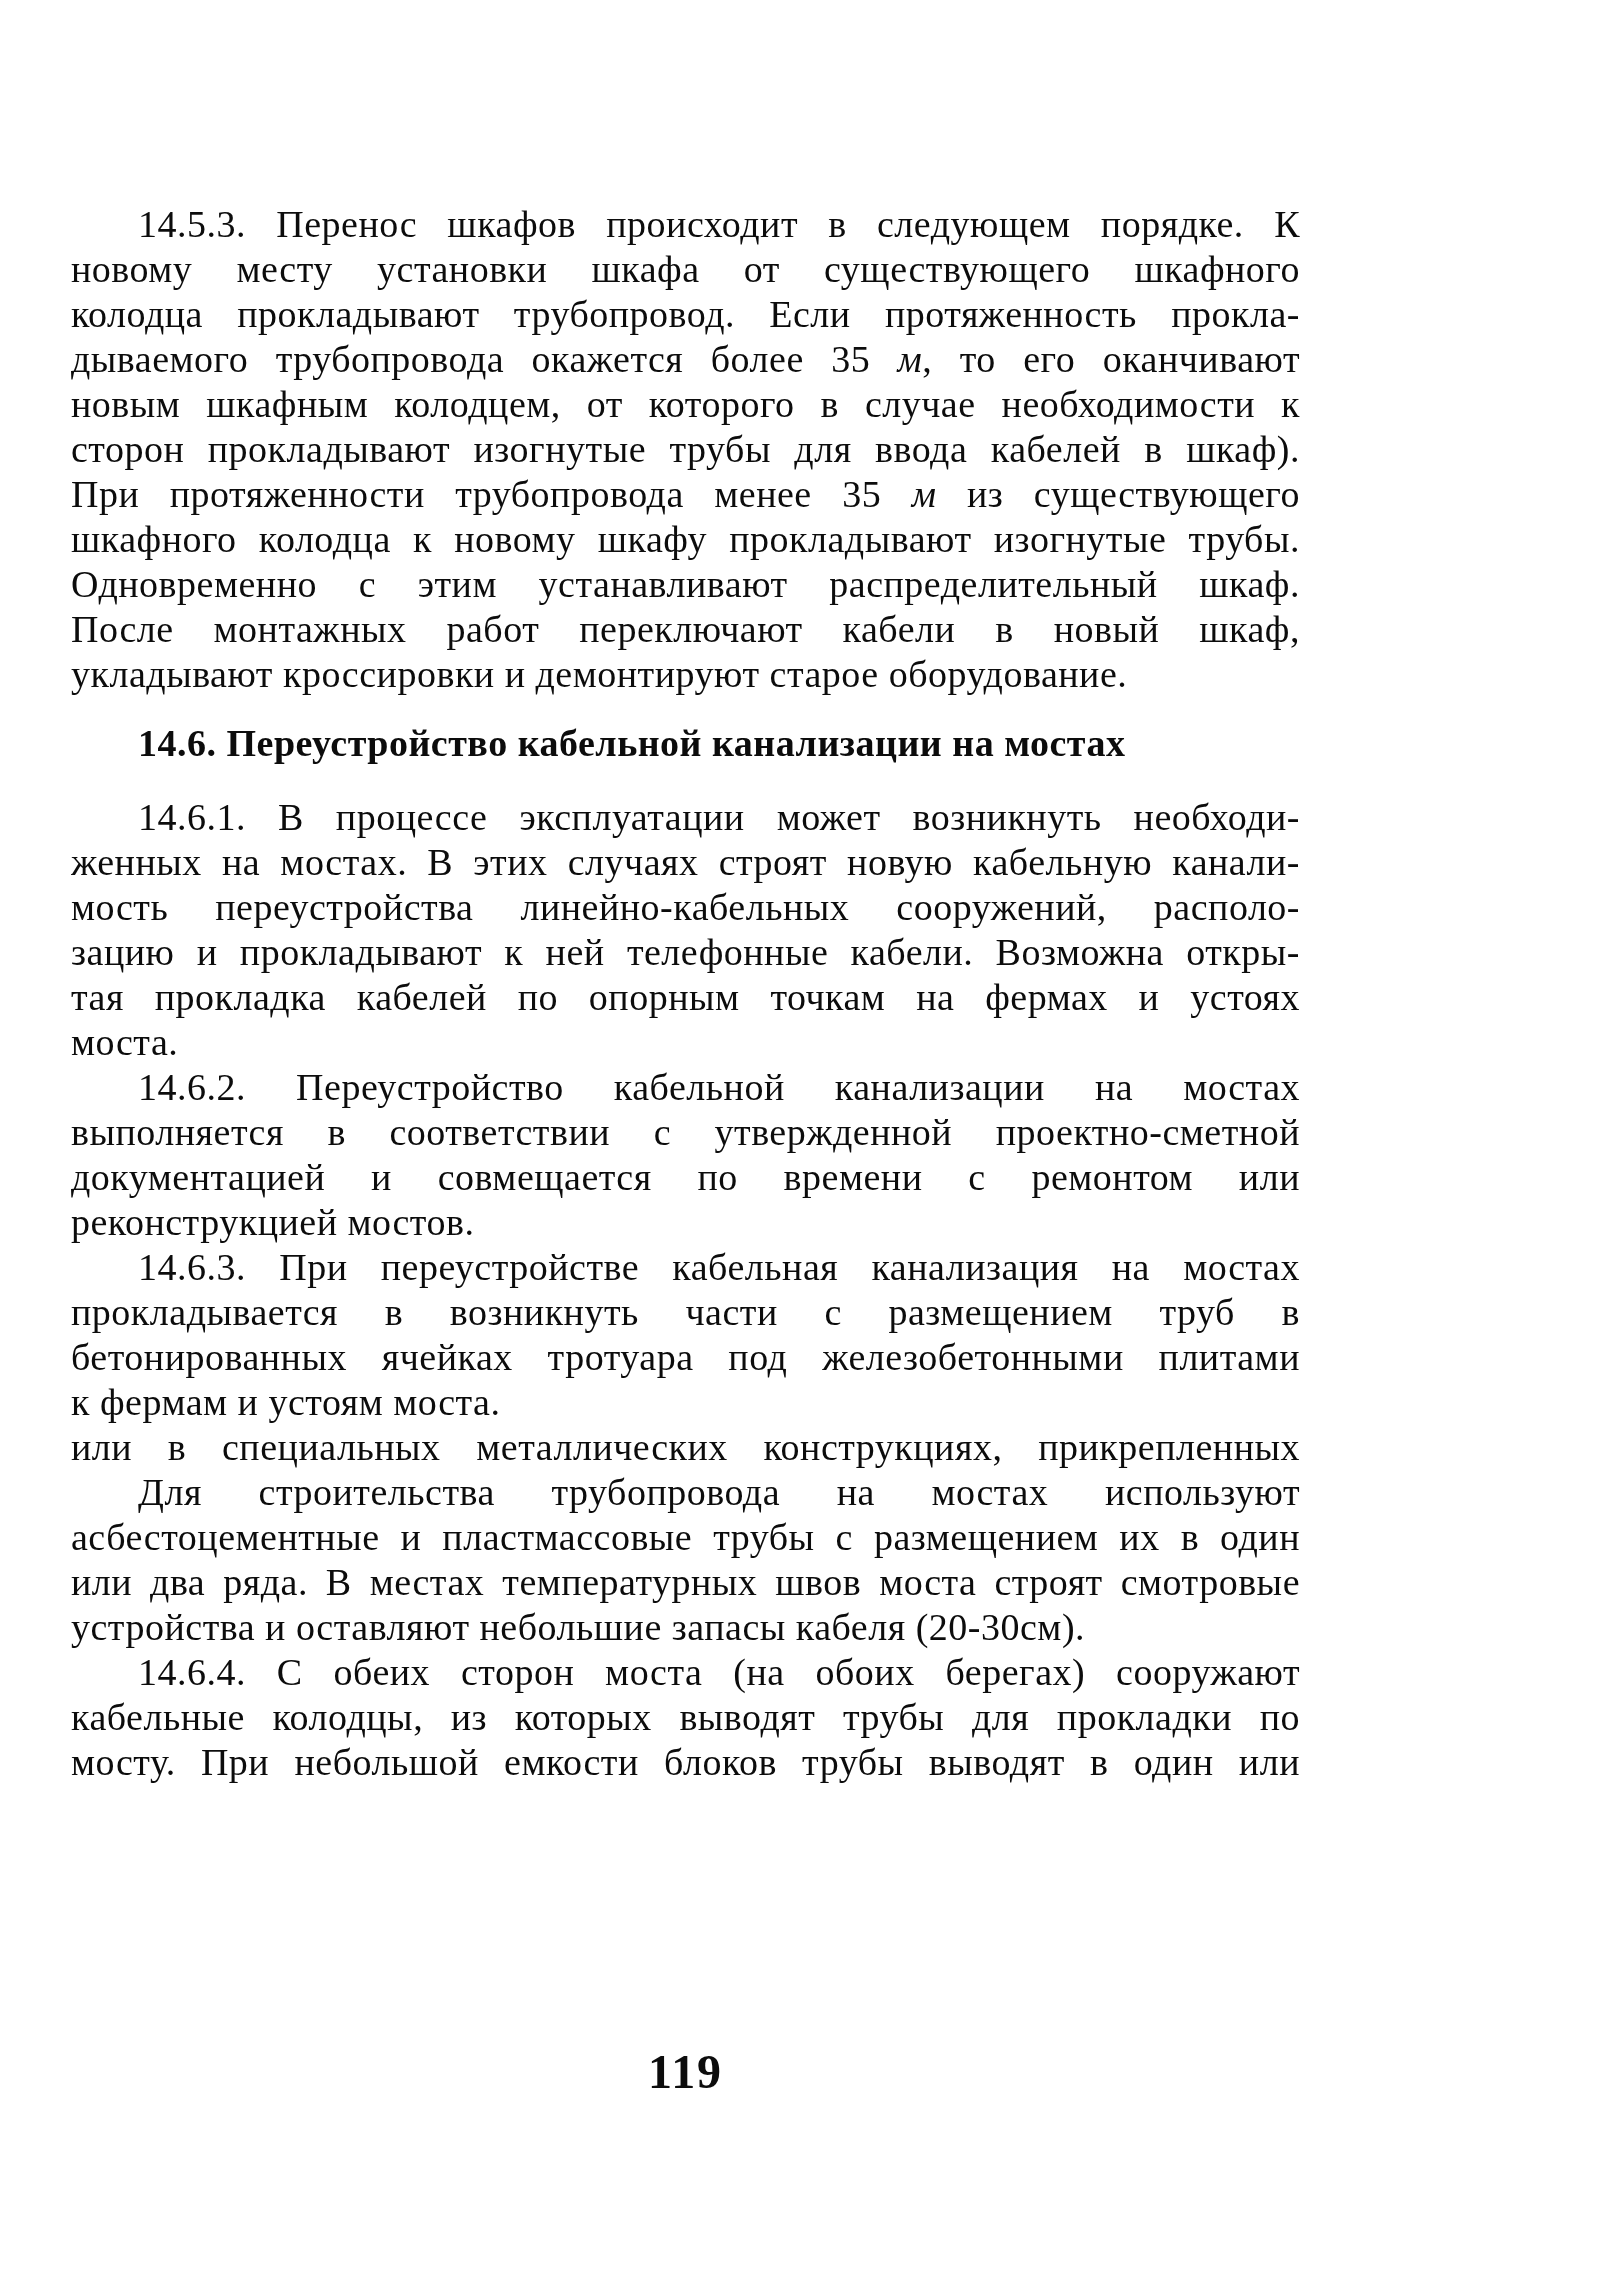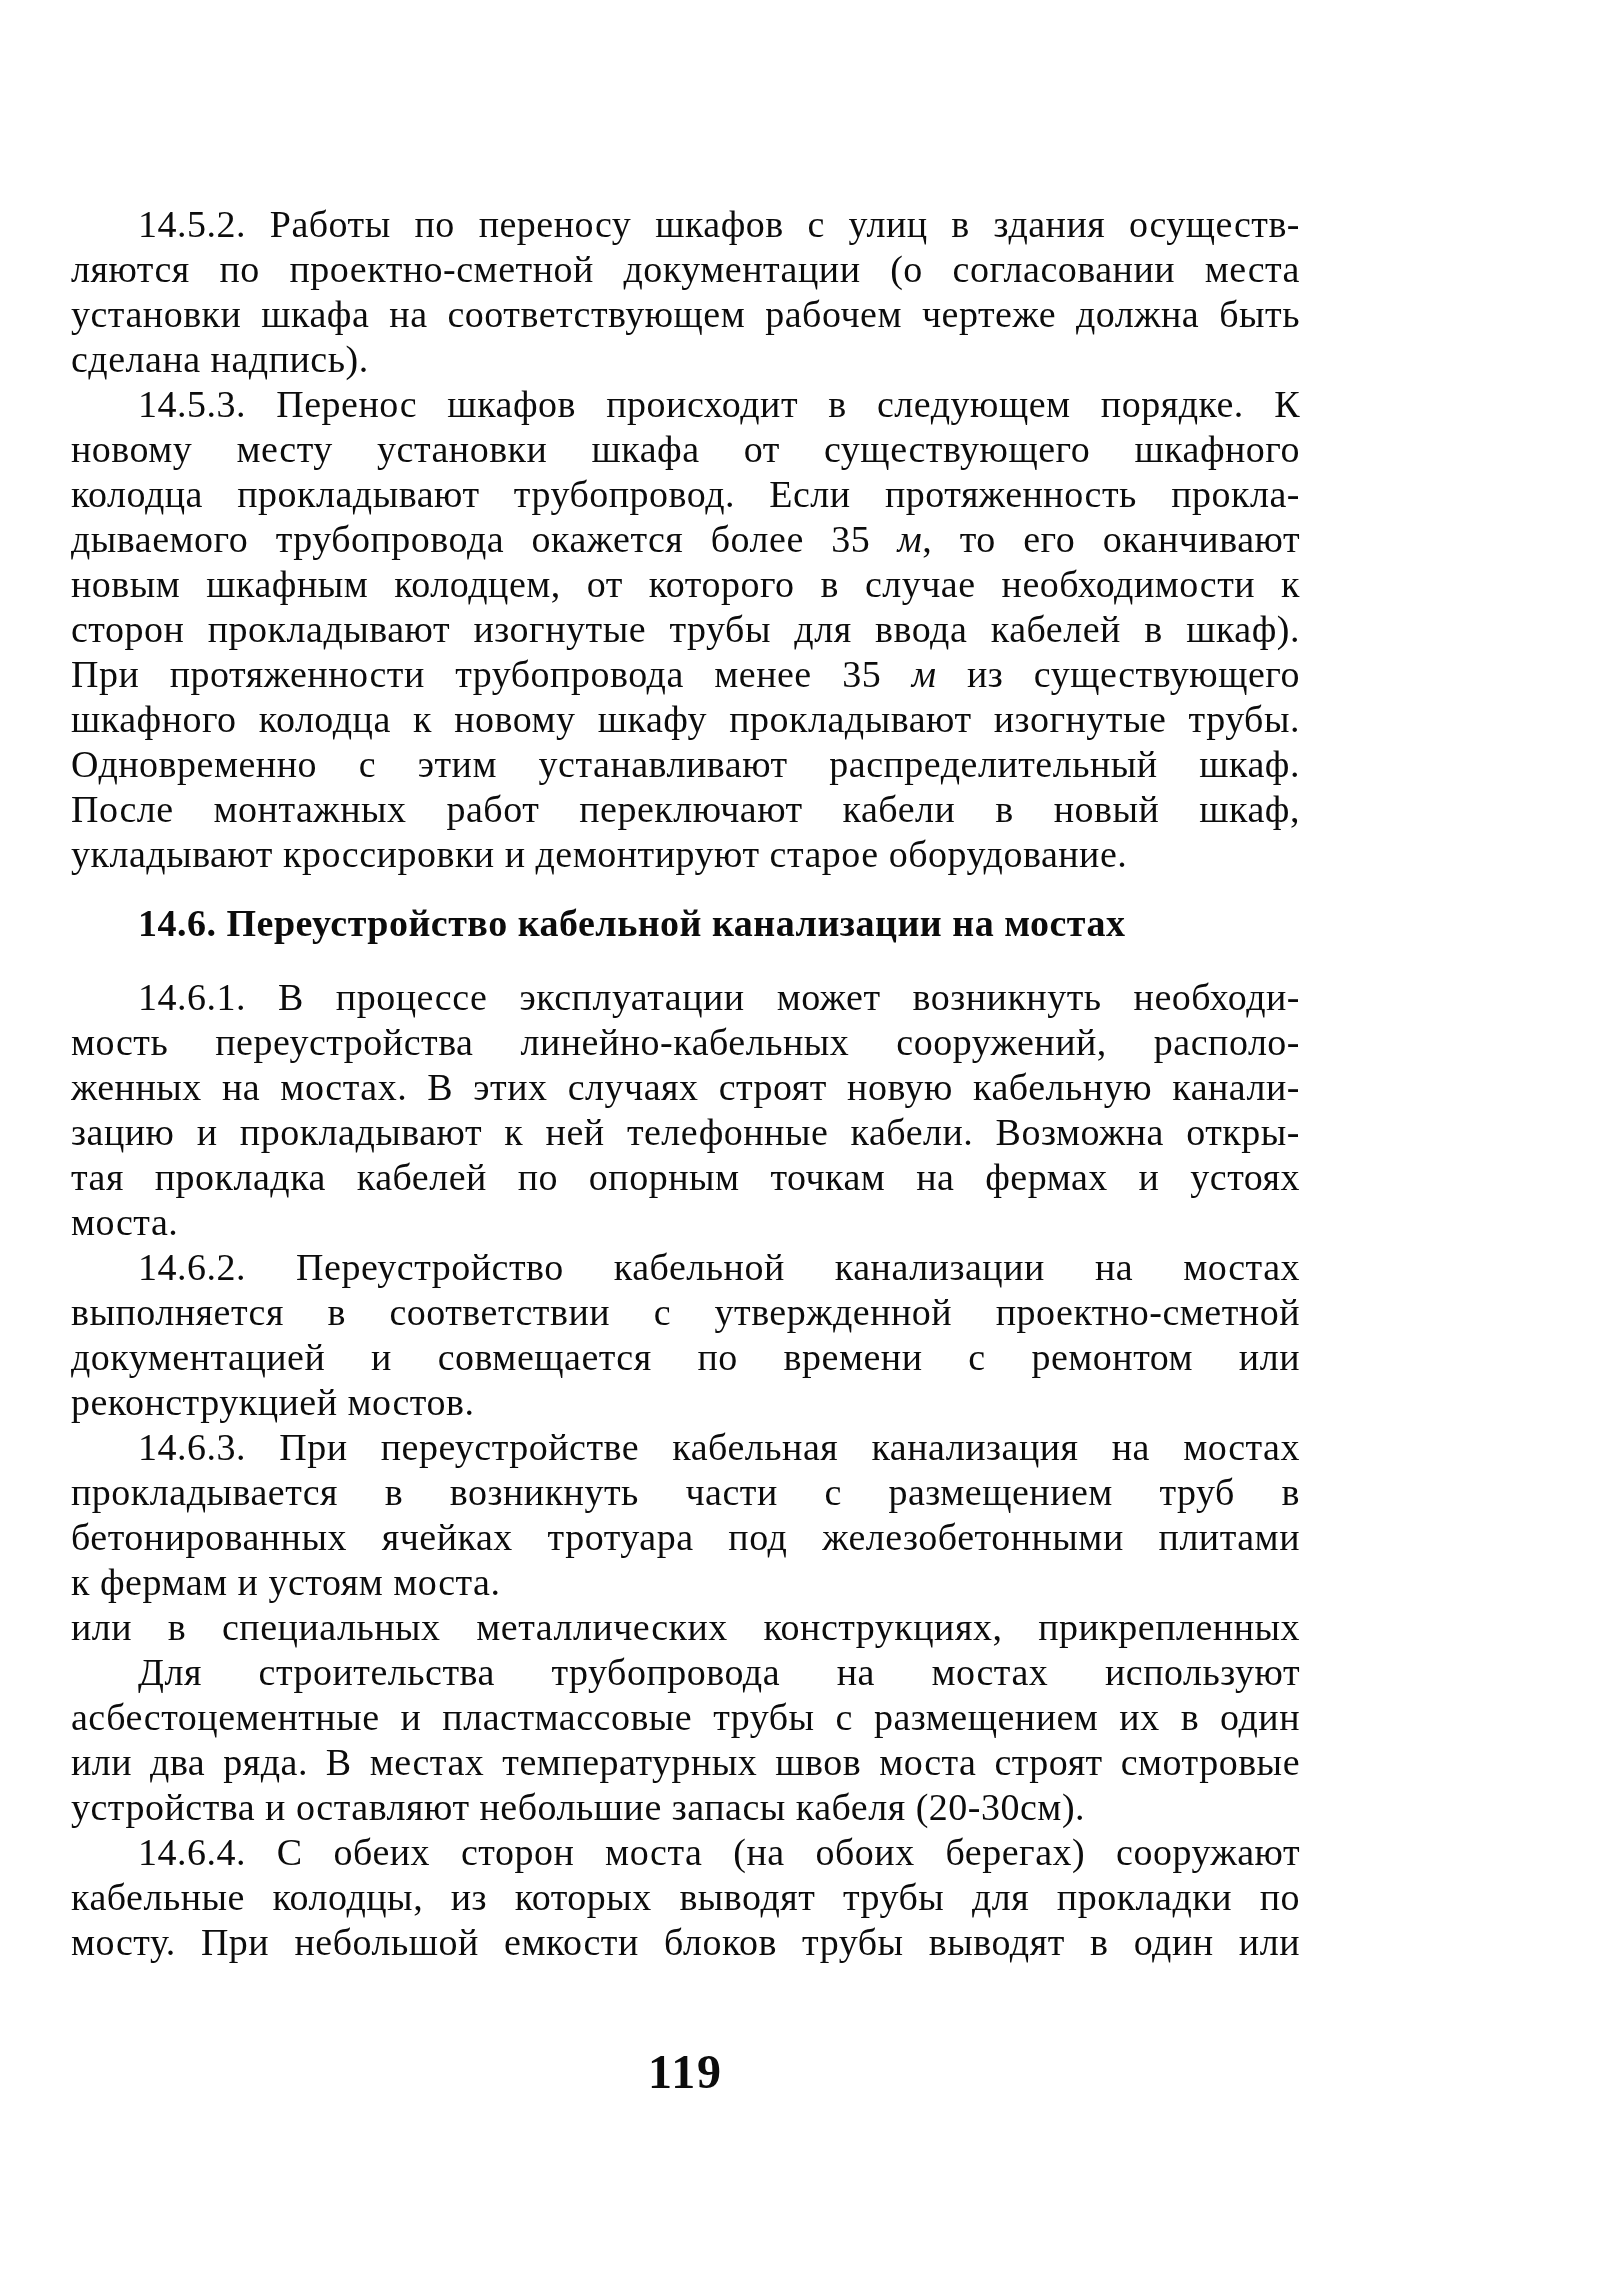--- a/index.html
+++ b/index.html
@@ -44,45 +44,39 @@
     font-weight:bold;
     letter-spacing:1.8px;
   }
 </style>
 </head>
 <body>
 
 <div class="page">
   <div class="textblock" id="textblock">
       <div class="block paragraph">
-        <div class="line">14.5.2. Работы по переносу шкафов с улиц в здания осуществ-</div>
-        <div class="line">ляются по проектно-сметной документации (о согласовании места</div>
-        <div class="line">установки шкафа на соответствующем рабочем чертеже должна быть</div>
-        <div class="line nojust">сделана надпись).</div>
-      </div>
-      <div class="block paragraph">
         <div class="line">14.5.3. Перенос шкафов происходит в следующем порядке. К</div>
         <div class="line">новому месту установки шкафа от существующего шкафного</div>
         <div class="line">колодца прокладывают трубопровод. Если протяженность прокла-</div>
         <div class="line">дываемого трубопровода окажется более 35 <i>м</i>, то его оканчивают</div>
         <div class="line">новым шкафным колодцем, от которого в случае необходимости к</div>
         <div class="line">сторон прокладывают изогнутые трубы для ввода кабелей в шкаф).</div>
         <div class="line">При протяженности трубопровода менее 35 <i>м</i> из существующего</div>
         <div class="line">шкафного колодца к новому шкафу прокладывают изогнутые трубы.</div>
         <div class="line">Одновременно с этим устанавливают распределительный шкаф.</div>
         <div class="line">После монтажных работ переключают кабели в новый шкаф,</div>
         <div class="line nojust">укладывают кроссировки и демонтируют старое оборудование.</div>
       </div>
       <div class="block heading">
         <div class="line nojust">14.6. Переустройство кабельной канализации на мостах</div>
       </div>
       <div class="block paragraph">
         <div class="line">14.6.1. В процессе эксплуатации может возникнуть необходи-</div>
+        <div class="line">женных на мостах. В этих случаях строят новую кабельную канали-</div>
         <div class="line">мость переустройства линейно-кабельных сооружений, располо-</div>
-        <div class="line">женных на мостах. В этих случаях строят новую кабельную канали-</div>
         <div class="line">зацию и прокладывают к ней телефонные кабели. Возможна откры-</div>
         <div class="line">тая прокладка кабелей по опорным точкам на фермах и устоях</div>
         <div class="line nojust">моста.</div>
       </div>
       <div class="block paragraph">
         <div class="line">14.6.2. Переустройство кабельной канализации на мостах</div>
         <div class="line">выполняется в соответствии с утвержденной проектно-сметной</div>
         <div class="line">документацией и совмещается по времени с ремонтом или</div>
         <div class="line nojust">реконструкцией мостов.</div>
       </div>

